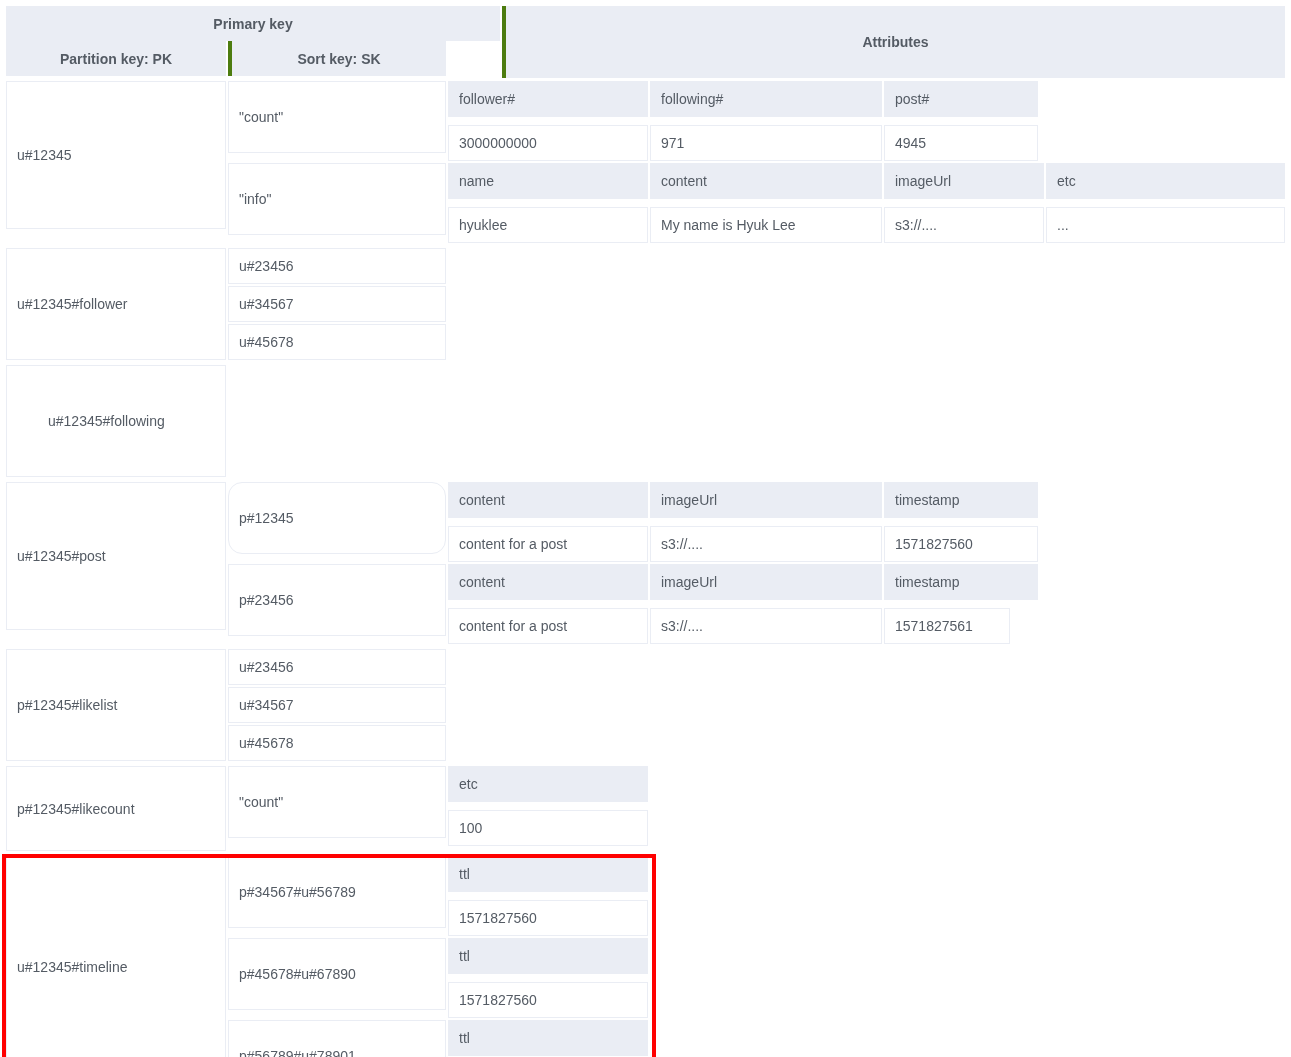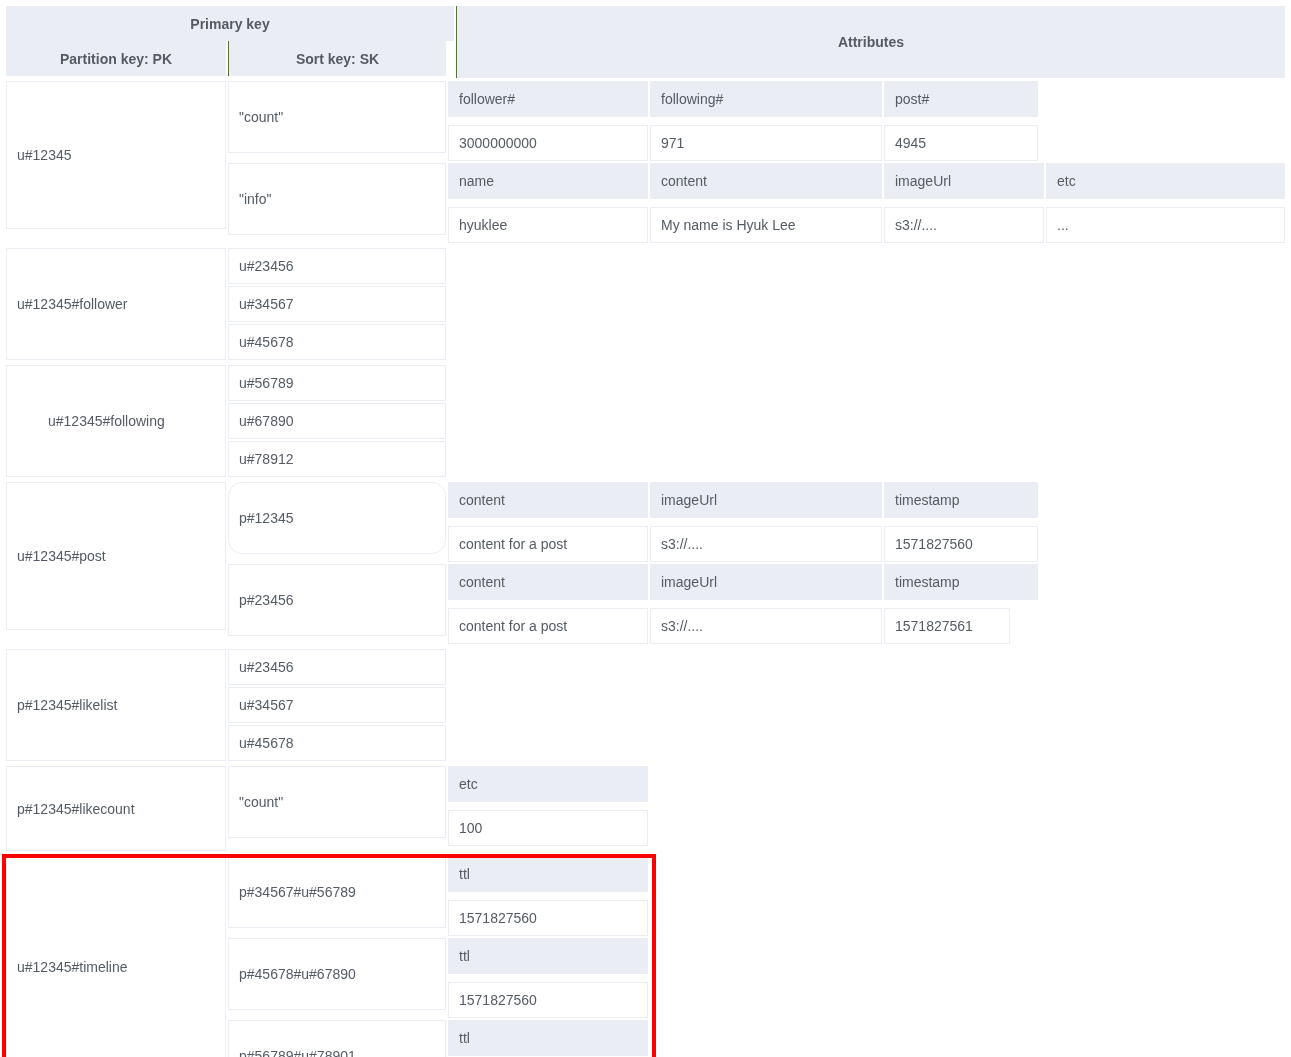--- a/index.html
+++ b/index.html
@@ -14,21 +14,21 @@
   .wrap { width: 1279px; }
   .hdr-row { display: flex; gap: 2px; margin-bottom: 2px; }
   .hdr-cell {
     background: #eaedf4;
     display: flex;
     align-items: center;
     justify-content: center;
     font-weight: 600;
     color: #545b64;
     height: 35px;
-    border-left: 1px solid #4d7c0f;
+    border-left: 4px solid #4d7c0f;
   }
   .hdr-cell:first-child { border-left: none; }
   .w-pk { width: 220px; }
   .w-sk { width: 218px; }
   .w-att { flex: 1; }
   .w-col { width: 200px; }
 
   .section { display: flex; margin-bottom: 5px; }
   .cell {
     border: 1px solid #eaedf4;
@@ -50,21 +50,21 @@
     pointer-events: none;
     z-index: 10;
   }
 </style>
 </head>
 <body>
 
 <div class="wrap" style="position:relative;">
 
   <div class="hdr-row">
-    <div class="hdr-cell" style="width:448px;">Primary key</div>
+    <div class="hdr-cell" style="width:494px;">Primary key</div>
     <div class="hdr-cell w-att" style="height:72px;">Attributes</div>
   </div>
 
   <div class="hdr-row" style="margin-top:-39px;margin-bottom:5px;">
     <div class="hdr-cell w-pk">Partition key: PK</div>
     <div class="hdr-cell w-sk">Sort key: SK</div>
     <div style="flex:1;"></div>
   </div>
 
   <div class="section" style="gap:2px;">
@@ -111,25 +111,20 @@
     <div class="cell w-pk" style="height:112px;">u#12345#follower</div>
     <div class="col">
       <div class="cell w-sk">u#23456</div>
       <div class="cell w-sk">u#34567</div>
       <div class="cell w-sk">u#45678</div>
     </div>
   </div>
 
   <div class="section" style="gap:2px;">
     <div class="cell w-pk" style="height:112px;padding-left:41px;">u#12345#following</div>
-    <div class="col">
-      <div class="cell w-sk">u#56789</div>
-      <div class="cell w-sk">u#67890</div>
-      <div class="cell w-sk">u#78912</div>
-    </div>
   </div>
 
   <div class="section" style="gap:2px;">
     <div class="cell w-pk" style="height:148px;">u#12345#post</div>
     <div class="col" style="gap:2px;">
       <div class="row">
         <div class="cell w-sk" style="height:72px;border-radius:14px;">p#12345</div>
         <div class="block" style="width:602px;">
           <div class="row">
             <div class="cell h w-col">content</div>

